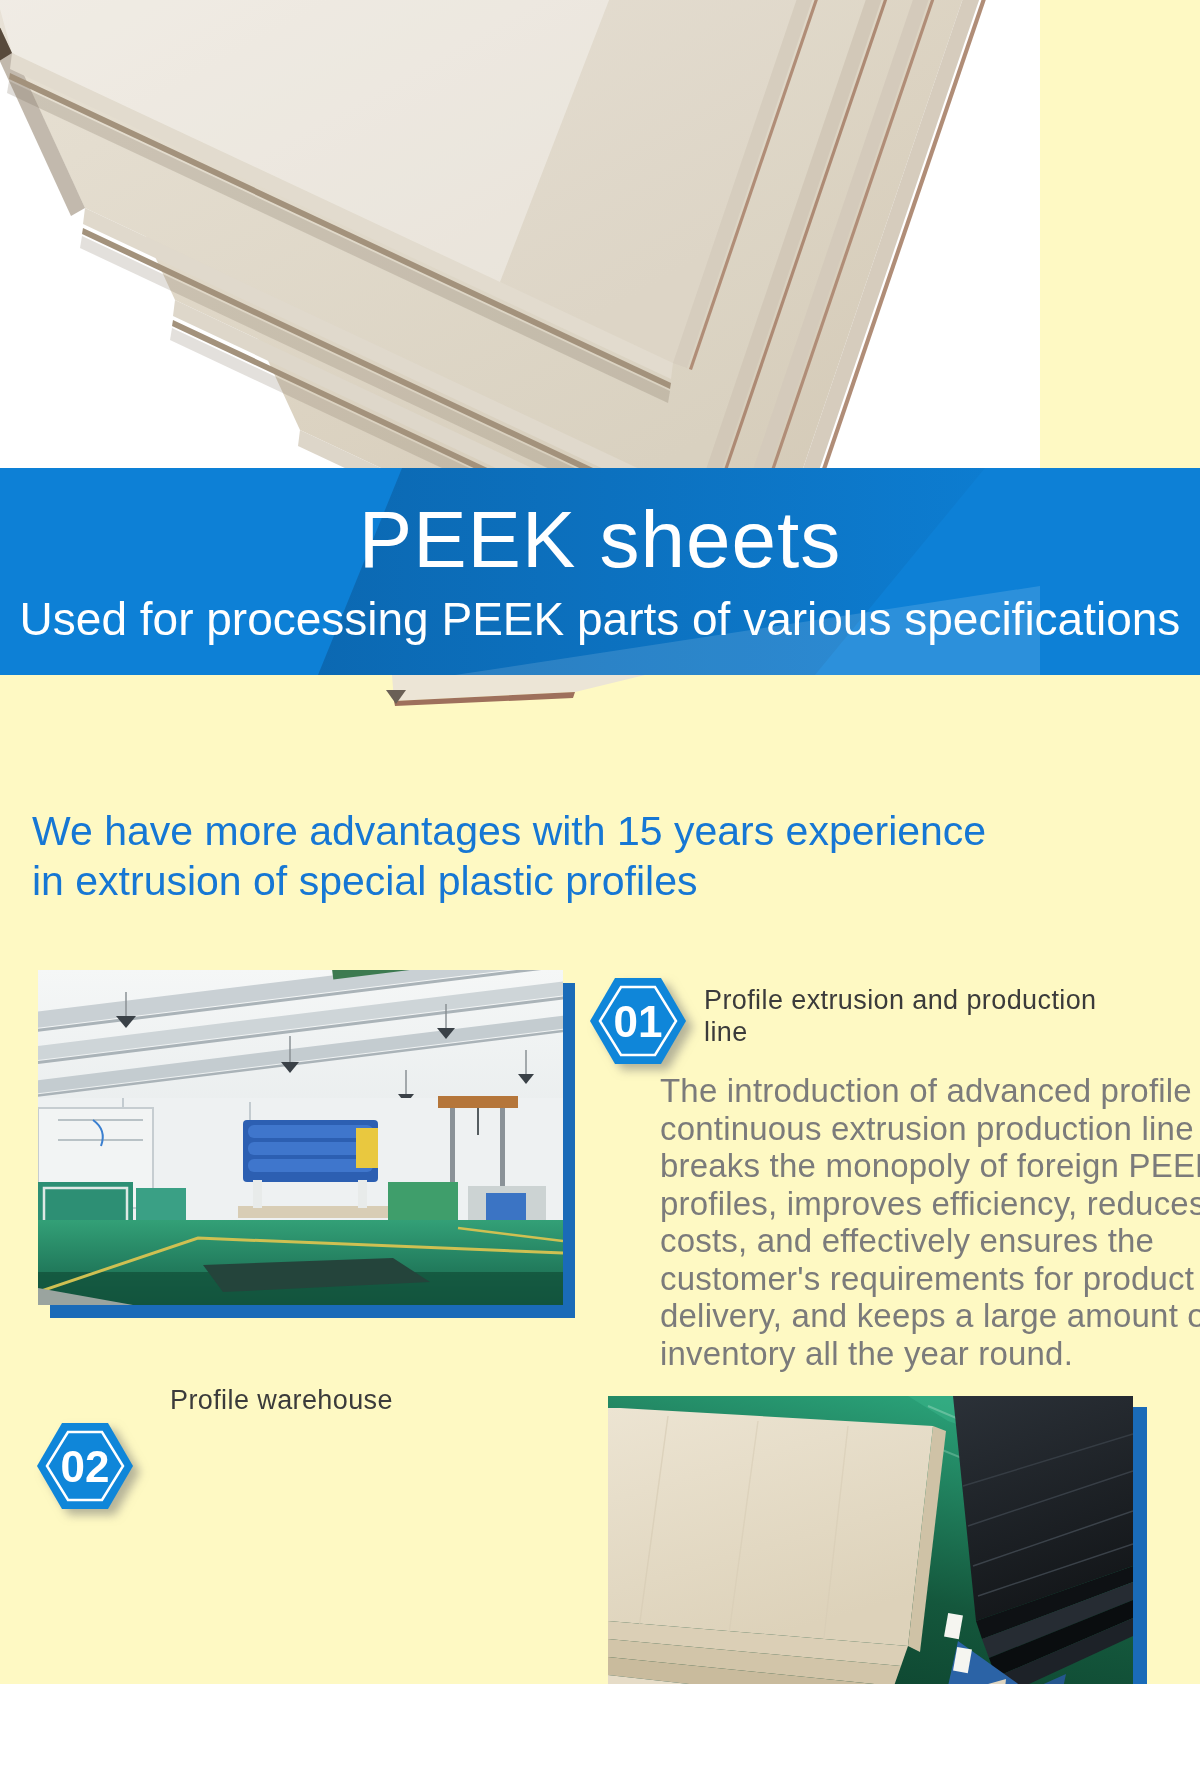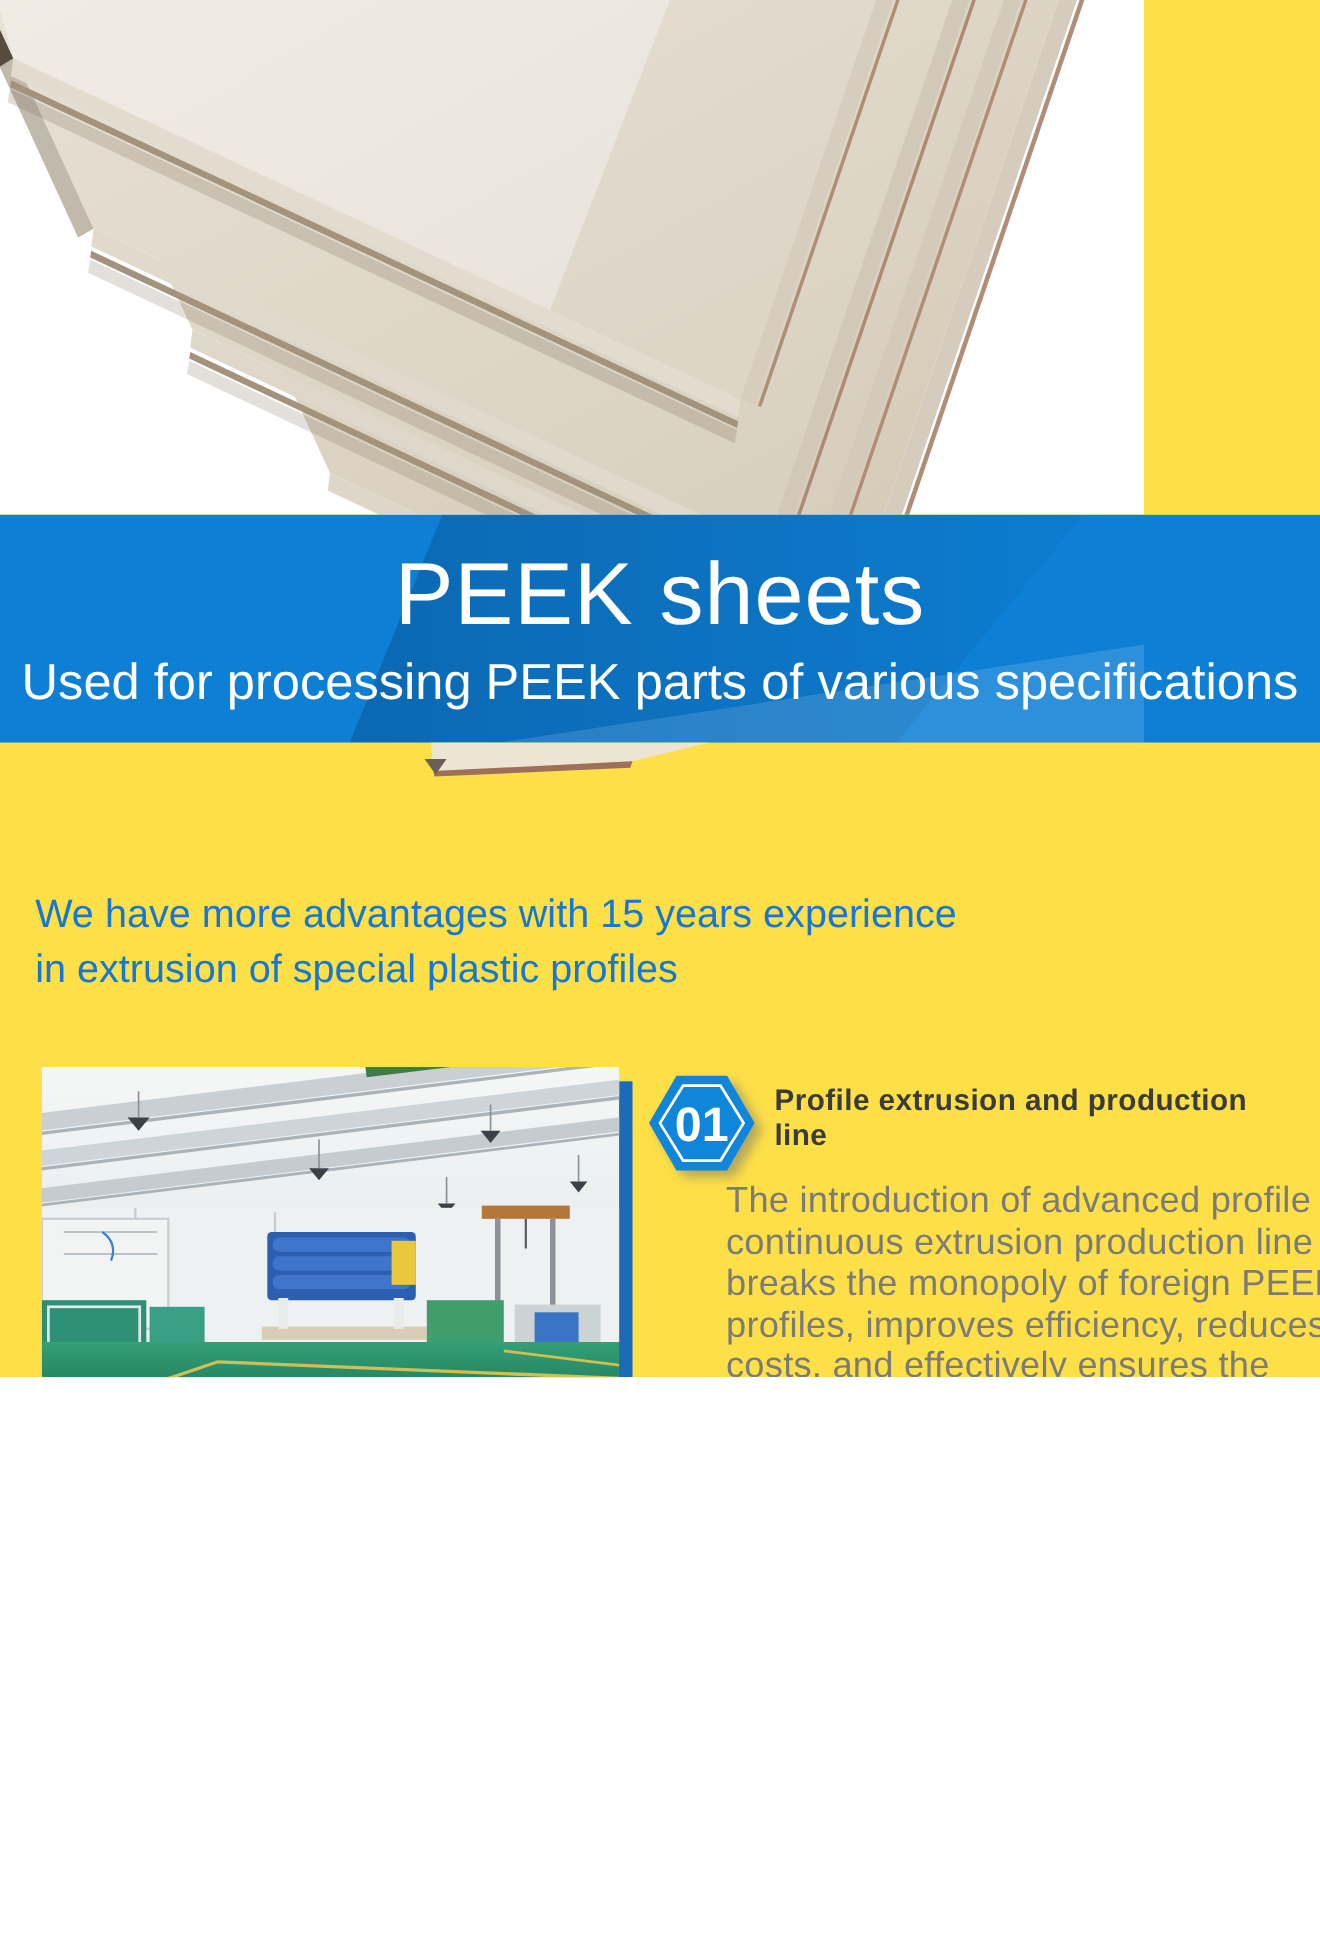--- a/index.html
+++ b/index.html
@@ -1,43 +1,43 @@
 <!DOCTYPE html>
 <html><head>
 <meta charset="utf-8">
 <style>
   html,body{margin:0;padding:0;background:#fff;}
-  .page{position:relative;width:1200px;height:1252px;background:#fde047;overflow:hidden;
+  .page{position:relative;width:1200px;height:1684px;background:#fef9c3;overflow:hidden;
         font-family:"Liberation Sans",sans-serif;}
   .abs{position:absolute;}
 
   
   .banner{left:0;top:468px;width:1200px;height:207px;background:#0d80d6;}
   .banner-overlay{left:0;top:0;width:1200px;height:207px;}
   .banner-title{left:0;top:30px;width:1200px;text-align:center;color:#fff;
                 font-size:80px;line-height:84px;font-weight:400;letter-spacing:1px;}
   .banner-subtitle{left:0;top:128px;width:1200px;text-align:center;color:#fff;
                    font-size:46px;line-height:46px;font-weight:400;}
 
   
   .intro-heading{left:32px;top:806px;width:1100px;color:#1677d4;
-                 font-size:36px;line-height:50px;font-weight:400;white-space:nowrap;}
+                 font-size:41px;line-height:50px;font-weight:400;white-space:nowrap;}
 
   
   .accent{background:#1a6bb8;}
   .factory-accent{left:50px;top:983px;width:525px;height:335px;}
   .factory-photo{left:38px;top:970px;width:525px;height:335px;}
   .warehouse-accent{left:622px;top:1407px;width:525px;height:341px;}
   .warehouse-photo{left:608px;top:1396px;width:525px;height:341px;}
 
   
   .hexagon{width:100px;height:92px;filter:drop-shadow(7px 6px 5px rgba(110,110,110,.5));}
   .hex-01{left:588px;top:975px;}
   .hex-02{left:35px;top:1420px;}
-  .section-title{color:#3b3b3b;font-size:27px;line-height:32px;font-weight:700;
+  .section-title{color:#3b3b3b;font-size:27px;line-height:32px;font-weight:400;
                  white-space:nowrap;letter-spacing:.4px;}
   .title-01{left:704px;top:984px;}
   .title-02{left:170px;top:1384px;}
   .section-body{color:#7b7b7b;font-size:33px;line-height:37.5px;font-weight:400;
                 white-space:nowrap;letter-spacing:.2px;}
   .body-01{left:660px;top:1072px;}
   .body-02{left:98px;top:1540px;line-height:37px;}
 
   svg{display:block;}
 </style>

